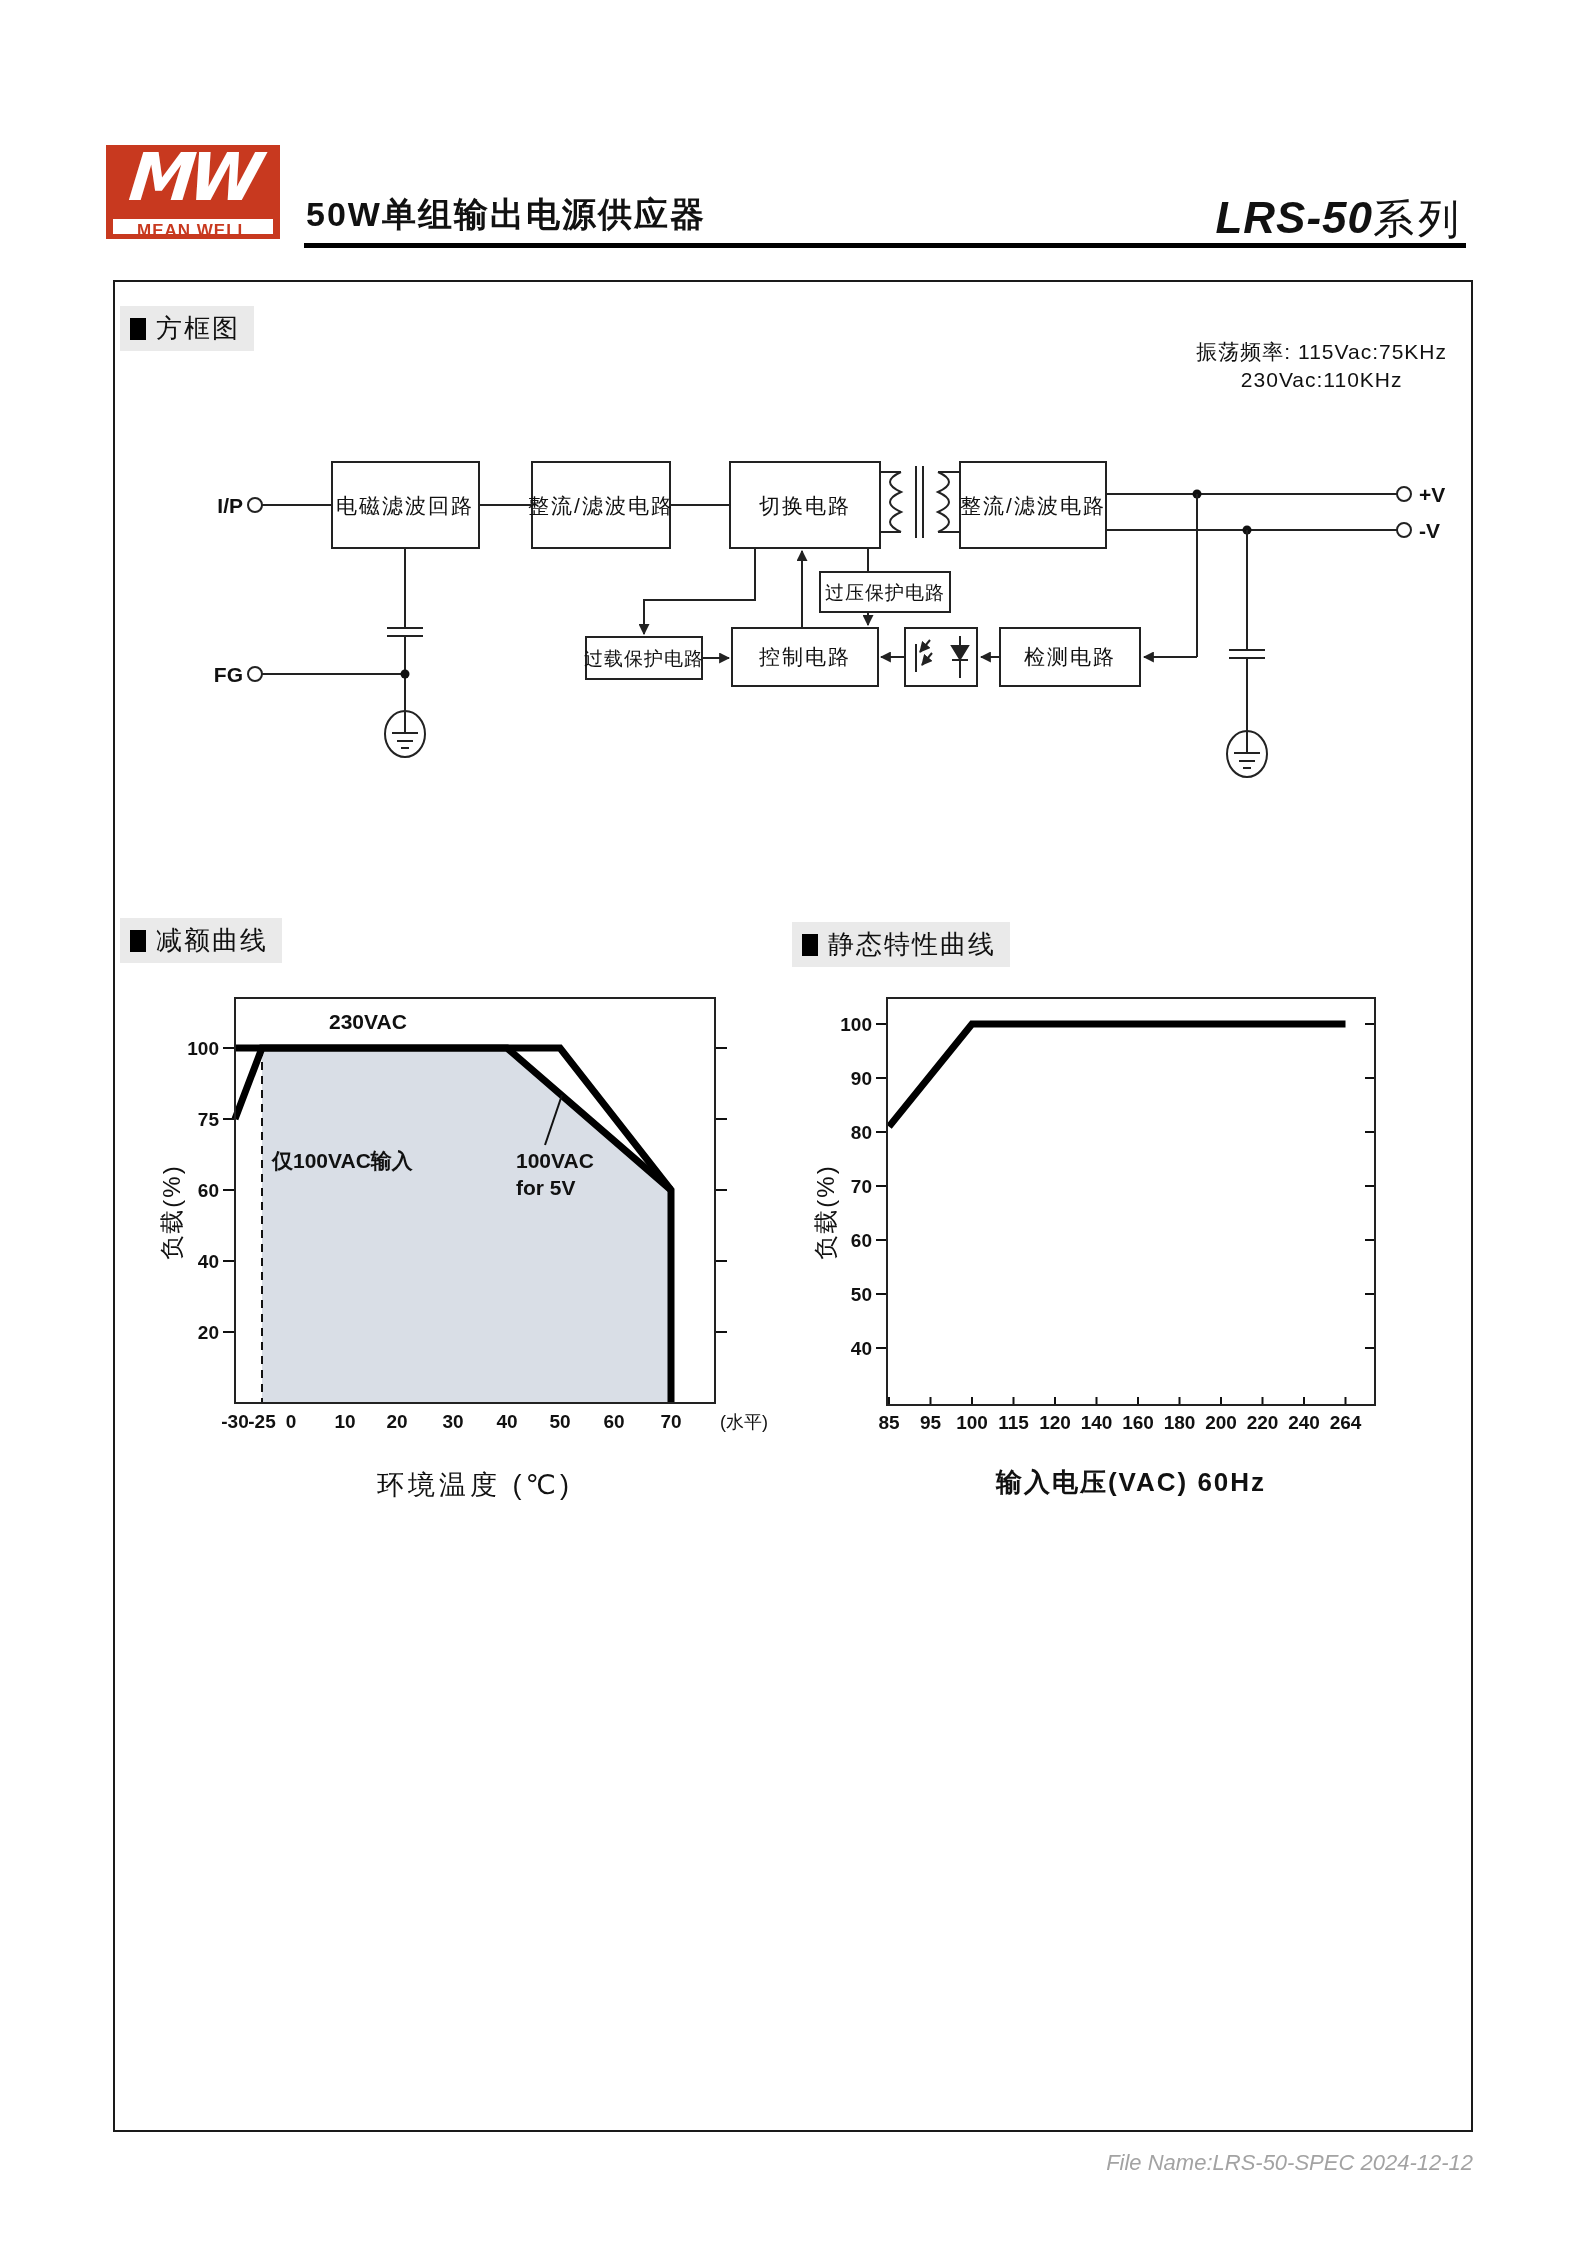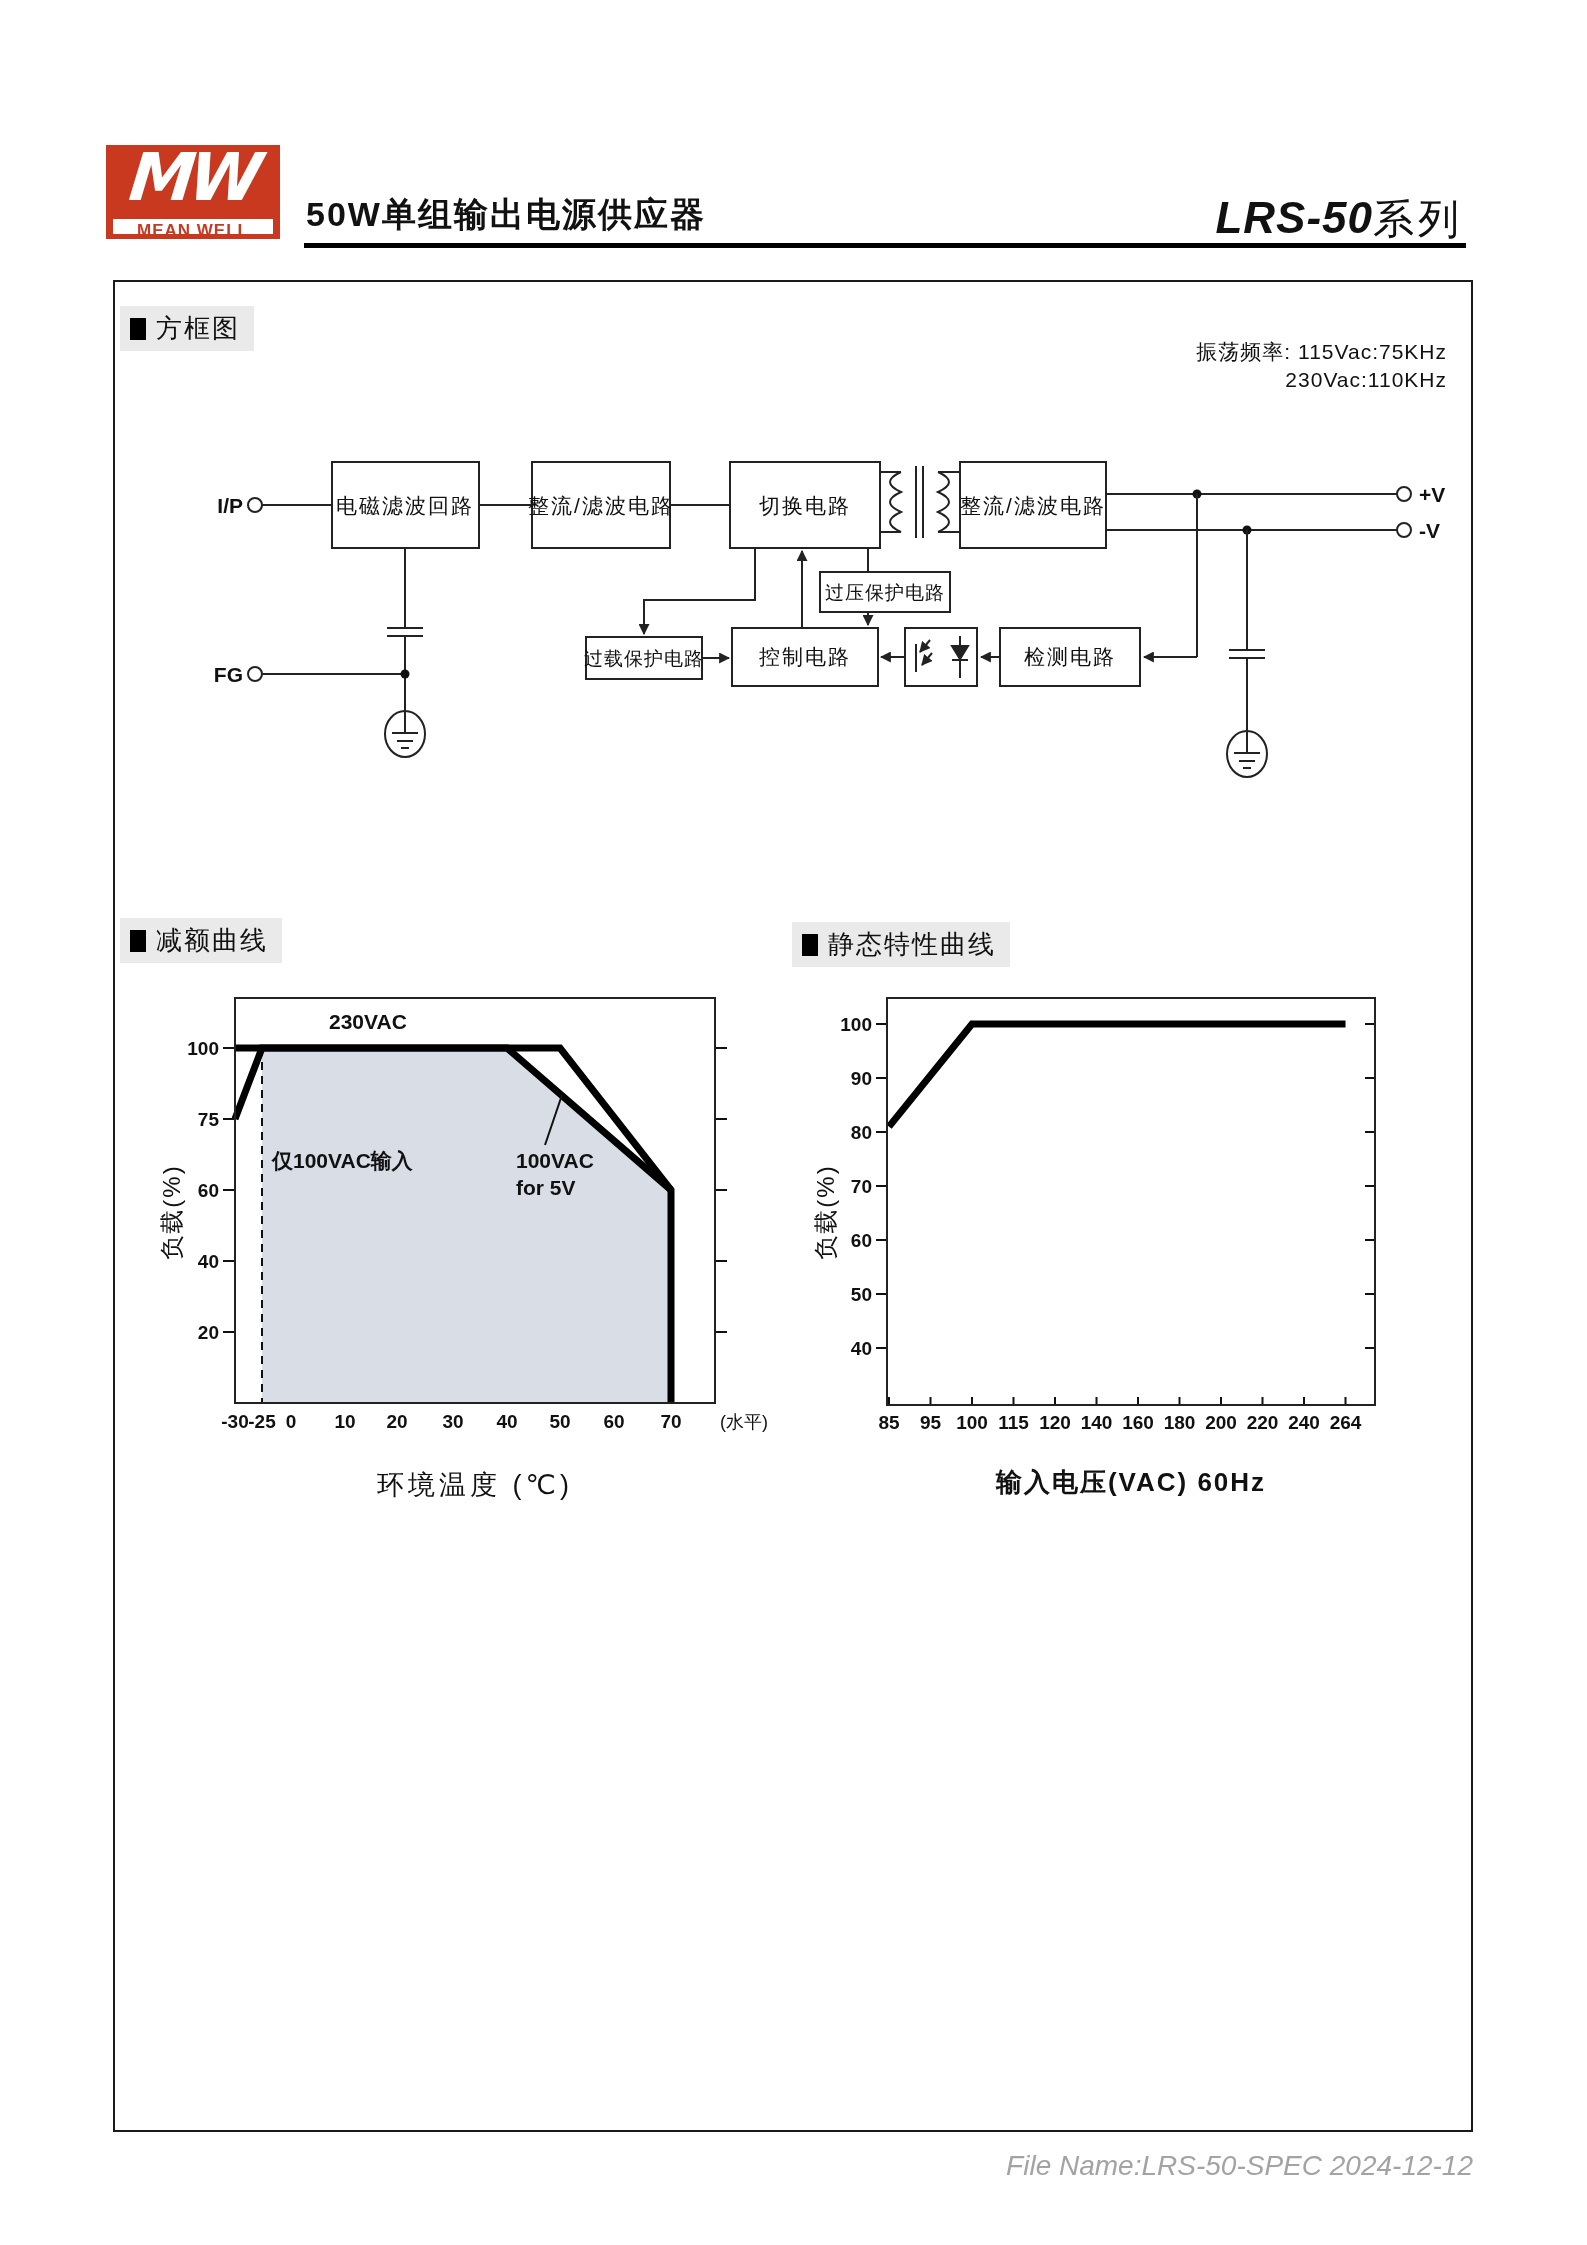--- a/index.html
+++ b/index.html
@@ -16,29 +16,29 @@
   .doc-title{position:absolute;left:306px;top:192px;font-size:34px;font-weight:bold;letter-spacing:2px;}
   .series{position:absolute;top:192px;right:124px;white-space:nowrap;}
   .series .name{font-size:44px;font-weight:bold;letter-spacing:1px;font-style:italic;}
   .series .suffix{font-size:41px;font-weight:500;letter-spacing:4px;text-align:right;}
   .title-rule{position:absolute;left:304px;top:243px;width:1162px;height:5px;background:#000;}
   
   .frame{position:absolute;left:113px;top:280px;width:1356px;height:1848px;border:2px solid #1a1a1a;}
   .sec-label{position:absolute;display:flex;align-items:center;background:#eaeaea;
              padding:5px 14px 5px 10px;font-size:26px;letter-spacing:2px;text-align:right;}
   .sec-label .sq{width:16px;height:22px;background:#000;margin-right:10px;flex:0 0 auto;}
-  .oscfreq{position:absolute;right:24px;top:56px;text-align:right;font-size:21px;line-height:1.32;
+  .oscfreq{position:absolute;right:24px;top:56px;text-align:center;font-size:21px;line-height:1.32;
            letter-spacing:1px;}
   .blocksvg{position:absolute;left:0px;top:150px;}
   .chart1{position:absolute;left:27px;top:695px;}
   .chart2{position:absolute;left:687px;top:695px;}
   .sec2{left:5px;top:636px;}
   .sec3{left:677px;top:640px;}
   .sec1{left:5px;top:24px;}
-  .footer{position:absolute;right:114px;top:2150px;font-size:28px;font-style:italic;color:#a3a3a3;}
+  .footer{position:absolute;right:114px;top:2150px;font-size:22px;font-style:italic;color:#a3a3a3;}
   
   svg text{fill:#111;font-family:"Liberation Sans","DejaVu Sans",sans-serif;}
   .bt{font-size:21px;letter-spacing:2px;text-anchor:middle;}
   .bts{font-size:19px;letter-spacing:1px;text-anchor:middle;}
   .term{font-size:21px;font-weight:bold;}
   .tk{font-size:19px;font-weight:700;}
   .tl{stroke:#111;stroke-width:2;}
   .ann{font-size:21px;font-weight:700;}
   .axt{font-size:27px;letter-spacing:4px;font-weight:500;}
   .wire{stroke:#222;stroke-width:2;fill:none;}

